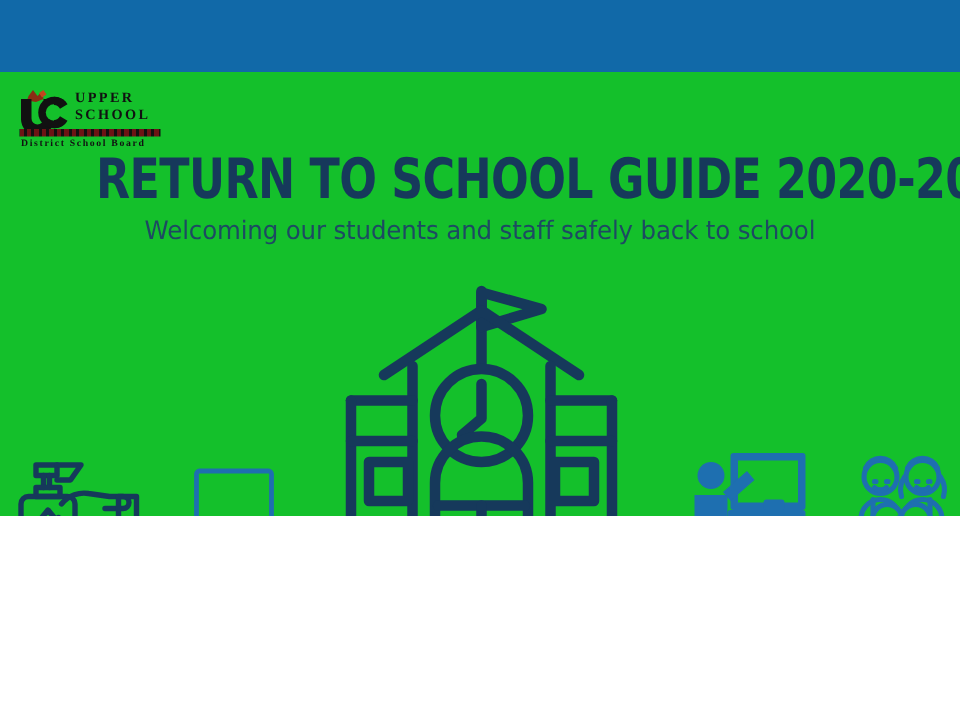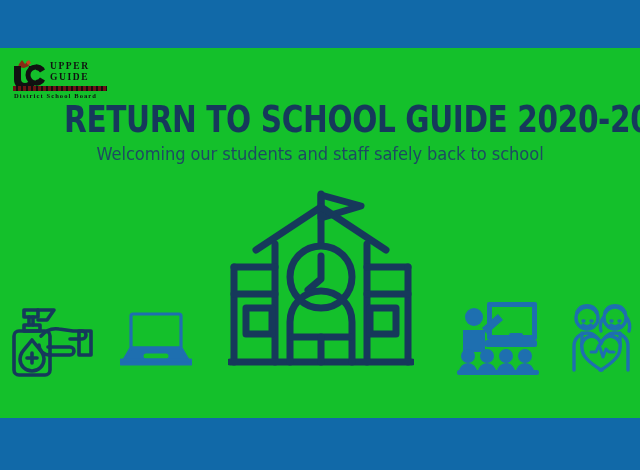--- a/index.html
+++ b/index.html
@@ -7,21 +7,21 @@
     padding: 0;
     background: #ffffff;
   }
   body {
     font-family: "Liberation Sans", sans-serif;
   }
 
   #poster {
     position: relative;
     width: 640px;
-    height: 470px;
+    height: 344px;
     overflow: hidden;
     background: #14c02b;
   }
 
   
   .band-top {
     position: absolute;
     left: 0;
     top: 0;
     width: 640px;
@@ -167,21 +167,21 @@
         <circle cx="24" cy="15" r="10.5" fill="#111111"></circle>
         <circle cx="24" cy="15" r="5.5" fill="#14c02b"></circle>
         <rect x="24" y="9" width="13" height="12" fill="#14c02b"></rect>
         <path d="M24 4.5 a10.5 10.5 0 0 1 9 5 l-5 3 a5 5 0 0 0 -4 -2.5 Z" fill="#111111"></path>
         <path d="M24 25.5 a10.5 10.5 0 0 0 9 -5 l-5 -3 a5 5 0 0 1 -4 2.5 Z" fill="#111111"></path>
       </svg>
     </div>
 
     <div class="logo-words">
       <span class="logo-line">UPPER</span>
-      <span class="logo-line">GUIDE</span>
+      <span class="logo-line">SCHOOL</span>
     </div>
 
     <div class="logo-rule"></div>
     <div class="logo-tagline">District School Board</div>
   </div>
 
   <div class="title">RETURN TO SCHOOL GUIDE 2020-2021</div>
   <div class="subtitle">Welcoming our students and staff safely back to school</div>
 
   <div class="ill" id="school-icon">

